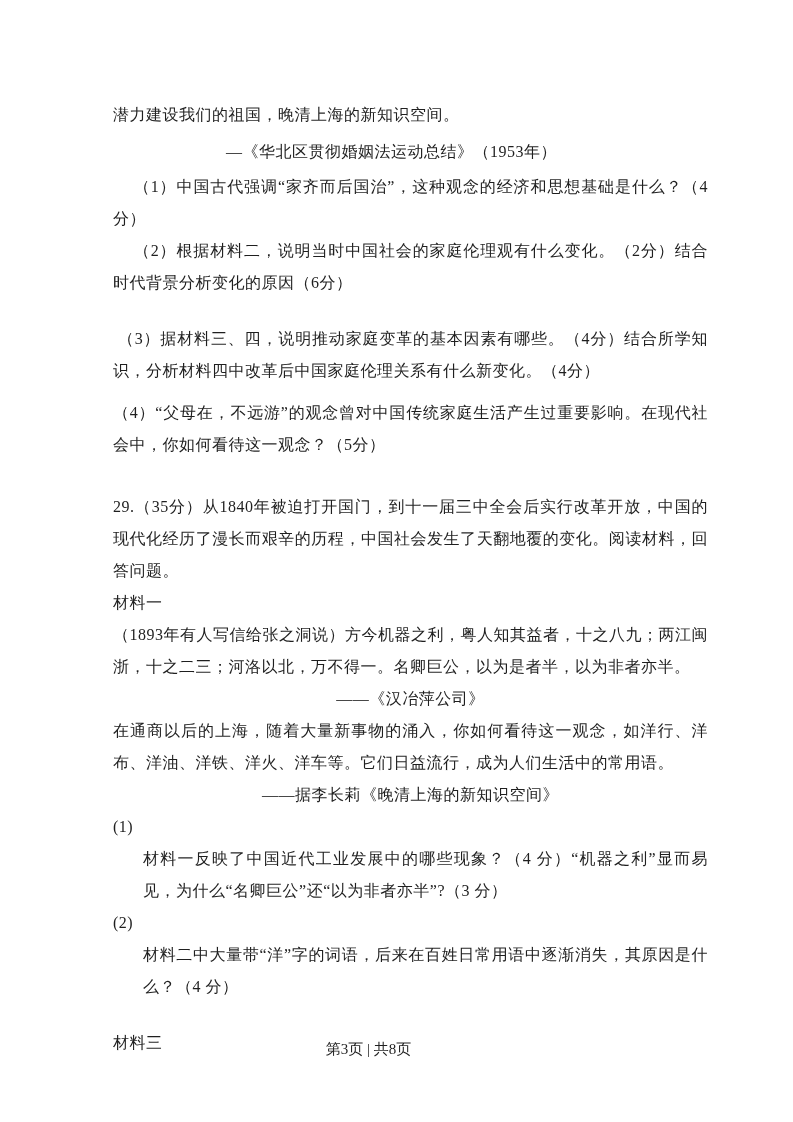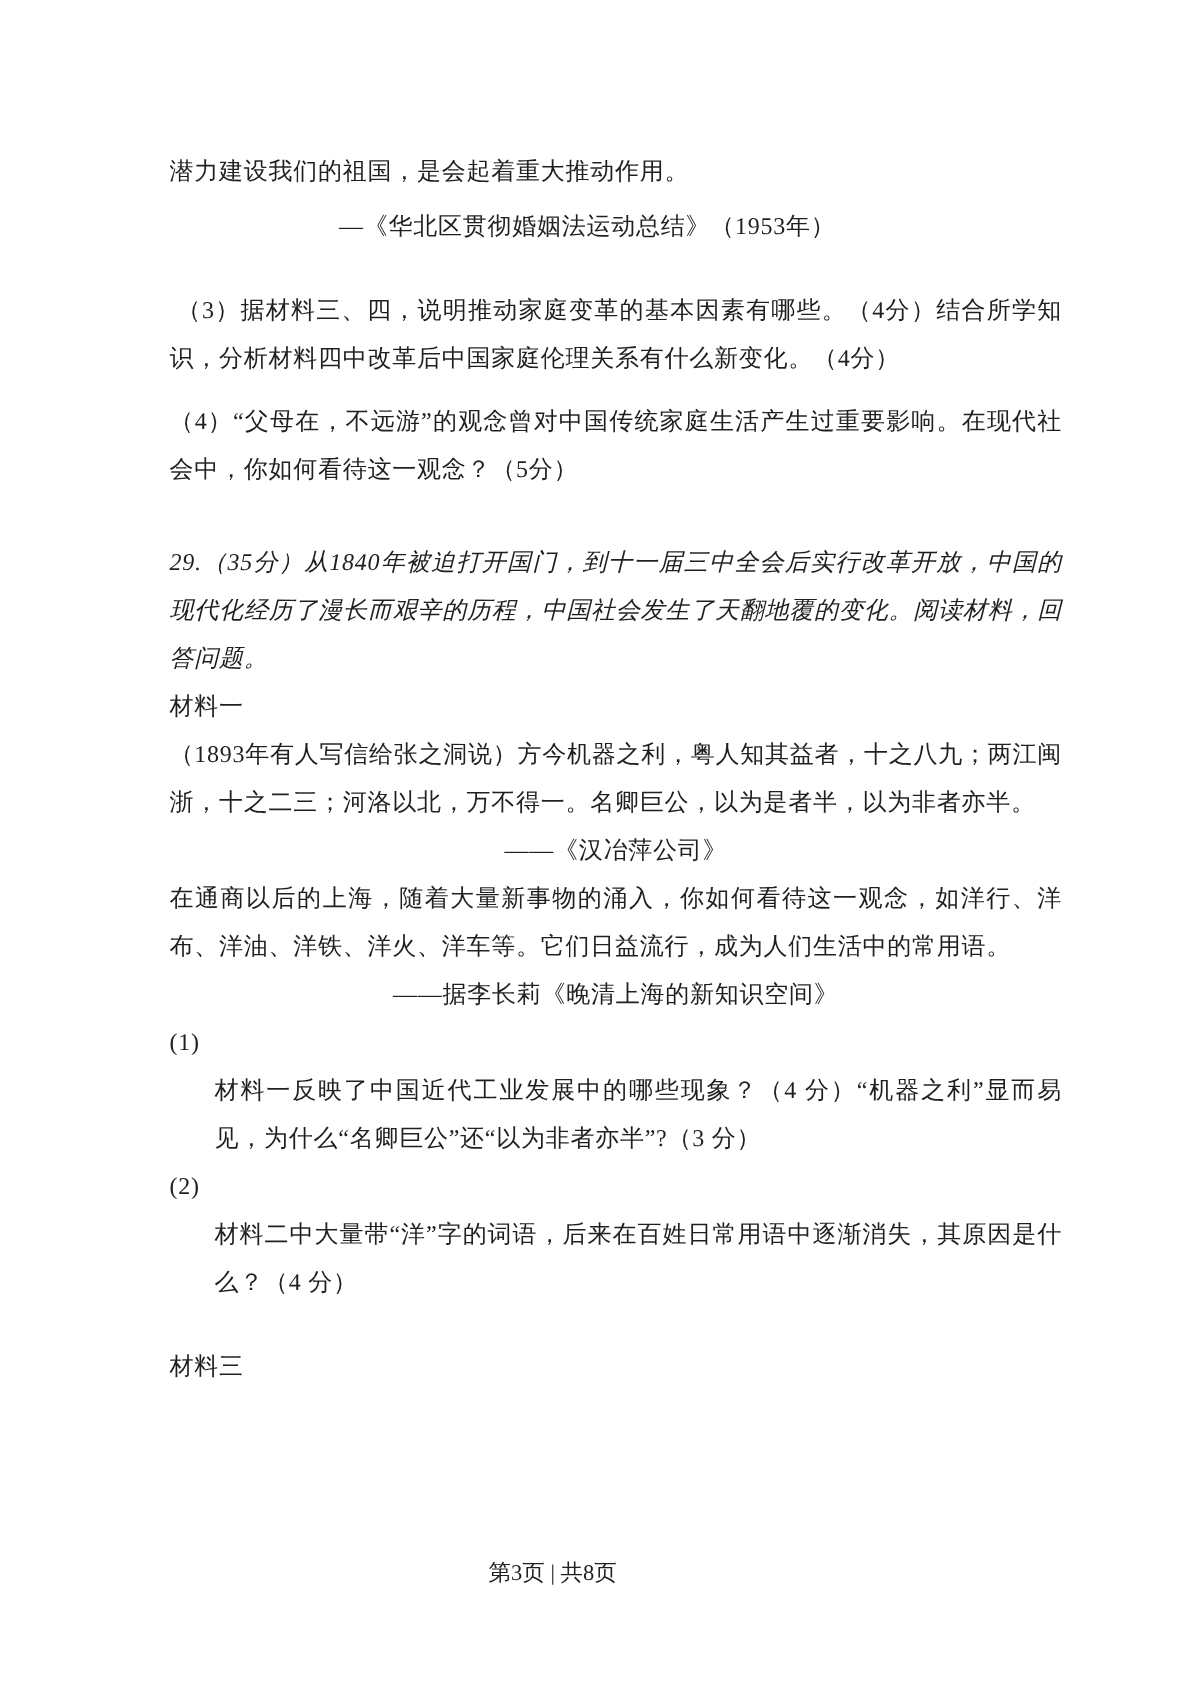--- a/index.html
+++ b/index.html
@@ -27,44 +27,46 @@
     line-height: 32px;
     text-align: justify;
     letter-spacing: 0.5px;
   }
   .right { text-align: center; }
   .src1 { margin-top: 5px; padding-right: 38px; }
   .q1 { margin-top: 3px; text-indent: 1.3em; }
   .q2 { text-indent: 1.3em; }
   .q3 { margin-top: 24px; text-indent: 0.3em; }
   .q4 { margin-top: 10px; }
-  .stem { margin-top: 30px; font-style: italic; }
+  .stem { margin-top: 30px; }
   .sub-body { padding-left: 30px; }
   .mat3 { margin-top: 24px; }
   .footer {
     position: absolute;
     top: 1038px;
     left: 0;
     width: 737px;
     text-align: center;
     font-size: 15px;
     line-height: 22px;
     color: #1f1f1f;
   }
 </style>
 </head>
 <body>
 
 <div class="page">
 
-  <p class="ln">潜力建设我们的祖国，是会起着重大推动作用。</p>
+  <p class="ln">潜力建设我们的祖国，晚清上海的新知识空间。</p>
 
   <p class="ln right src1">—《华北区贯彻婚姻法运动总结》（1953年）</p>
 
+  <p class="ln q1">（1）中国古代强调“家齐而后国治”，这种观念的经济和思想基础是什么？（4分）</p>
 
+  <p class="ln q2">（2）根据材料二，说明当时中国社会的家庭伦理观有什么变化。（2分）结合时代背景分析变化的原因（6分）</p>
 
   <p class="ln q3">（3）据材料三、四，说明推动家庭变革的基本因素有哪些。（4分）结合所学知识，分析材料四中改革后中国家庭伦理关系有什么新变化。（4分）</p>
 
   <p class="ln q4">（4）“父母在，不远游”的观念曾对中国传统家庭生活产生过重要影响。在现代社会中，你如何看待这一观念？（5分）</p>
 
   <p class="ln stem">29.（35分）从1840年被迫打开国门，到十一届三中全会后实行改革开放，中国的现代化经历了漫长而艰辛的历程，中国社会发生了天翻地覆的变化。阅读材料，回答问题。</p>
 
   <p class="ln">材料一</p>
 
   <p class="ln">（1893年有人写信给张之洞说）方今机器之利，粤人知其益者，十之八九；两江闽浙，十之二三；河洛以北，万不得一。名卿巨公，以为是者半，以为非者亦半。</p>

